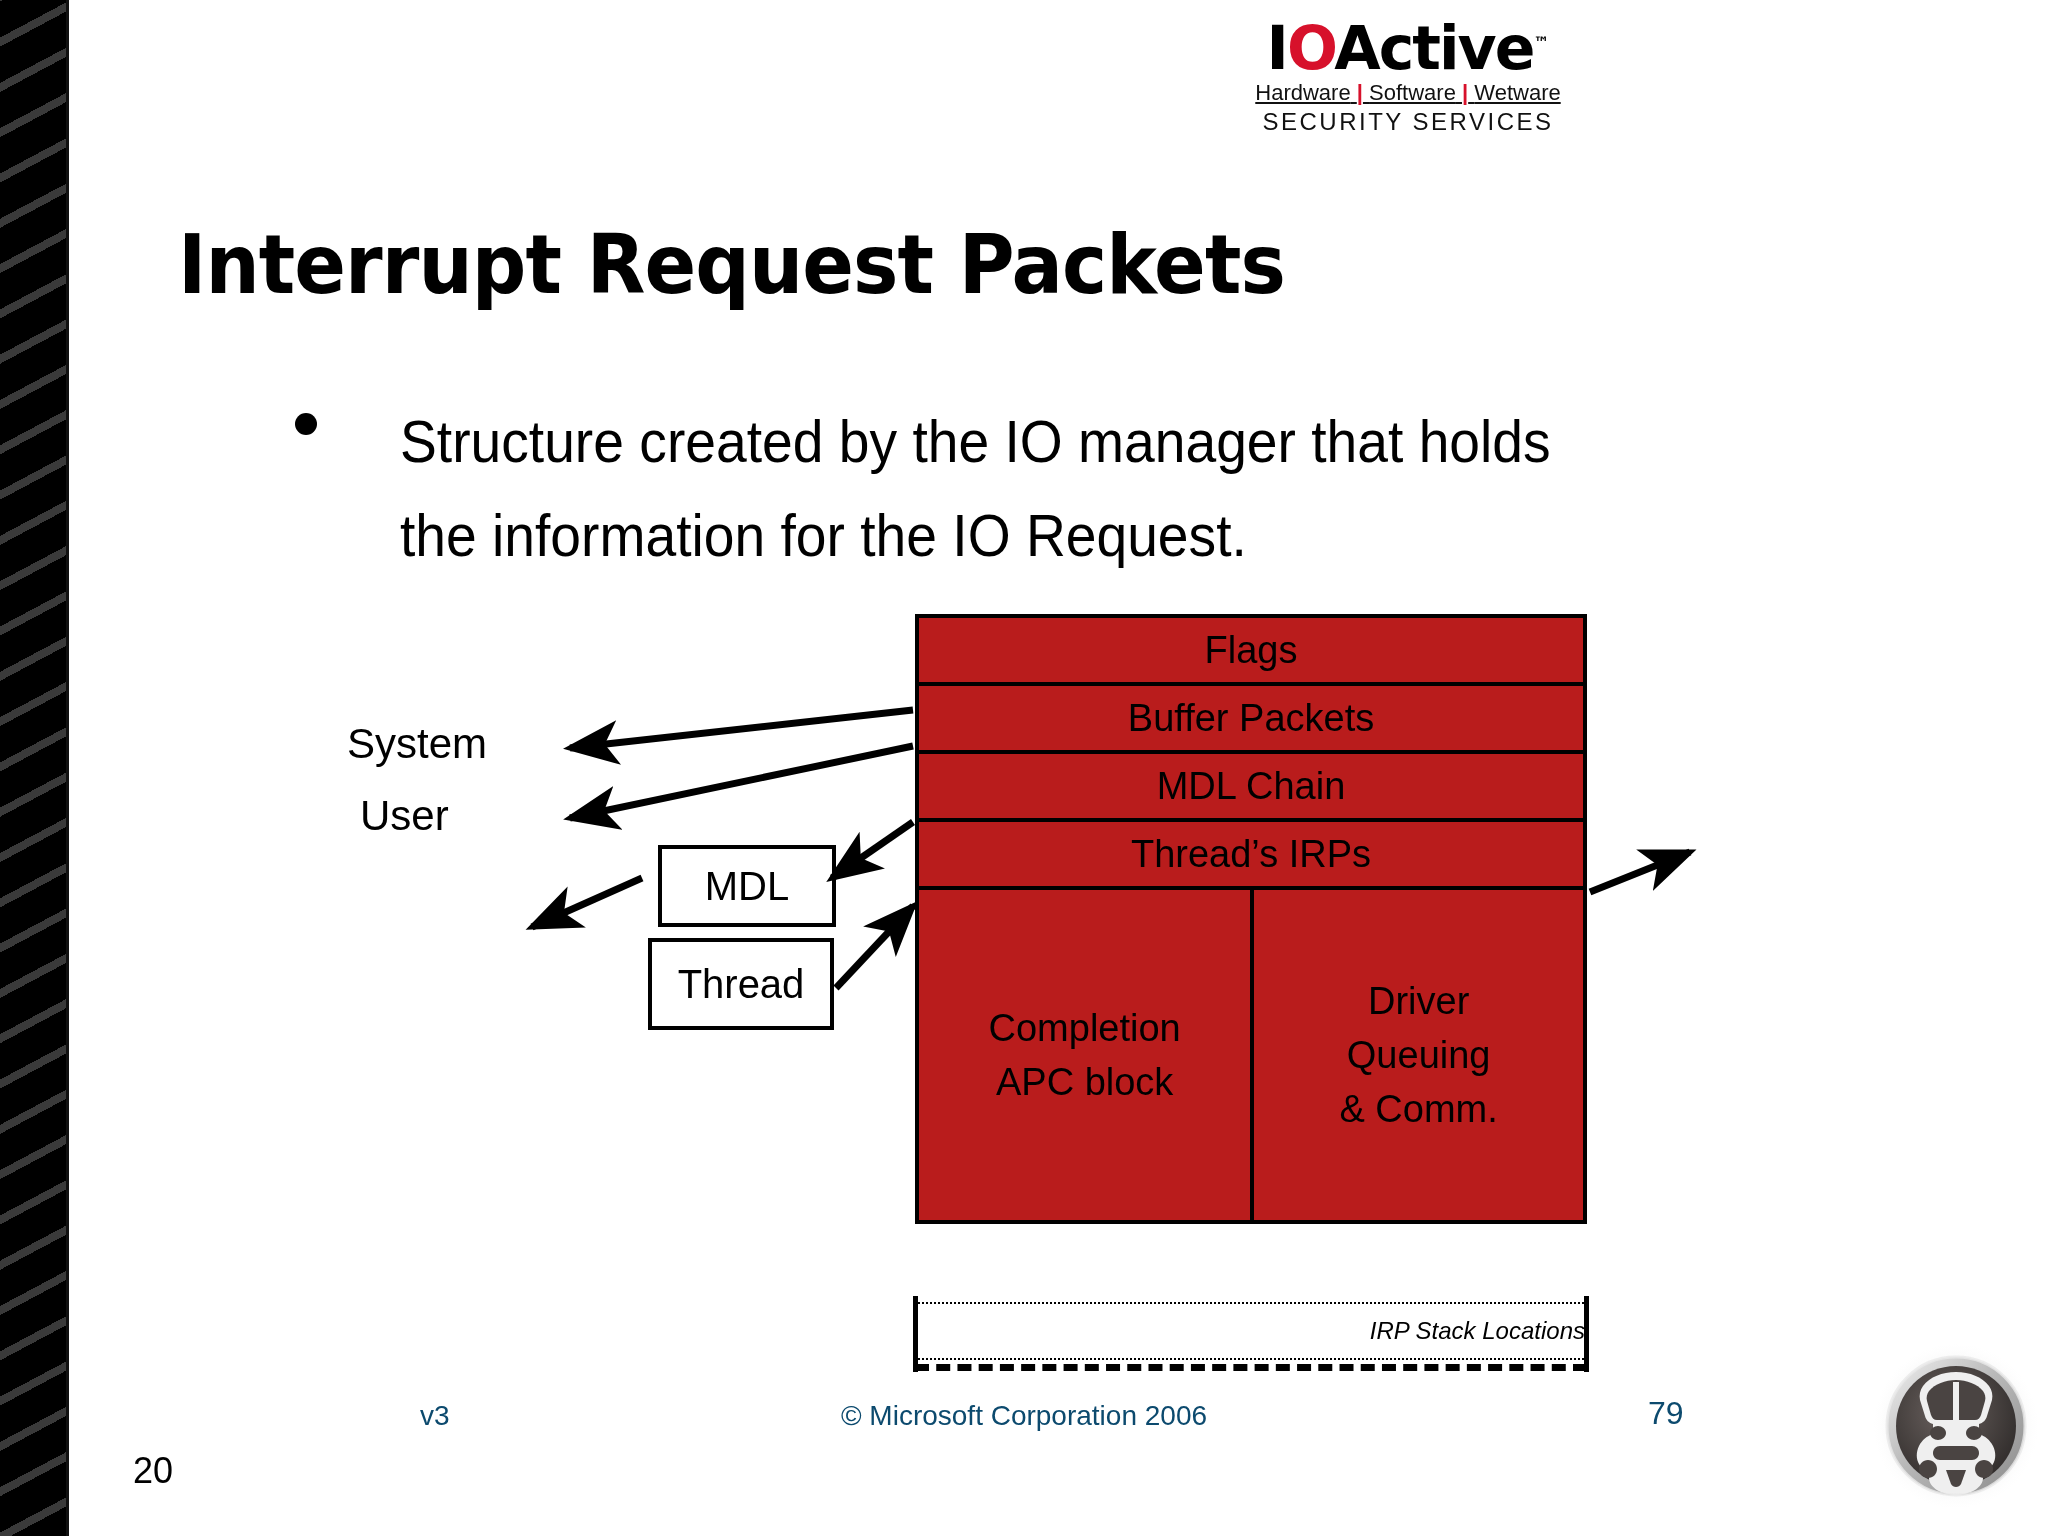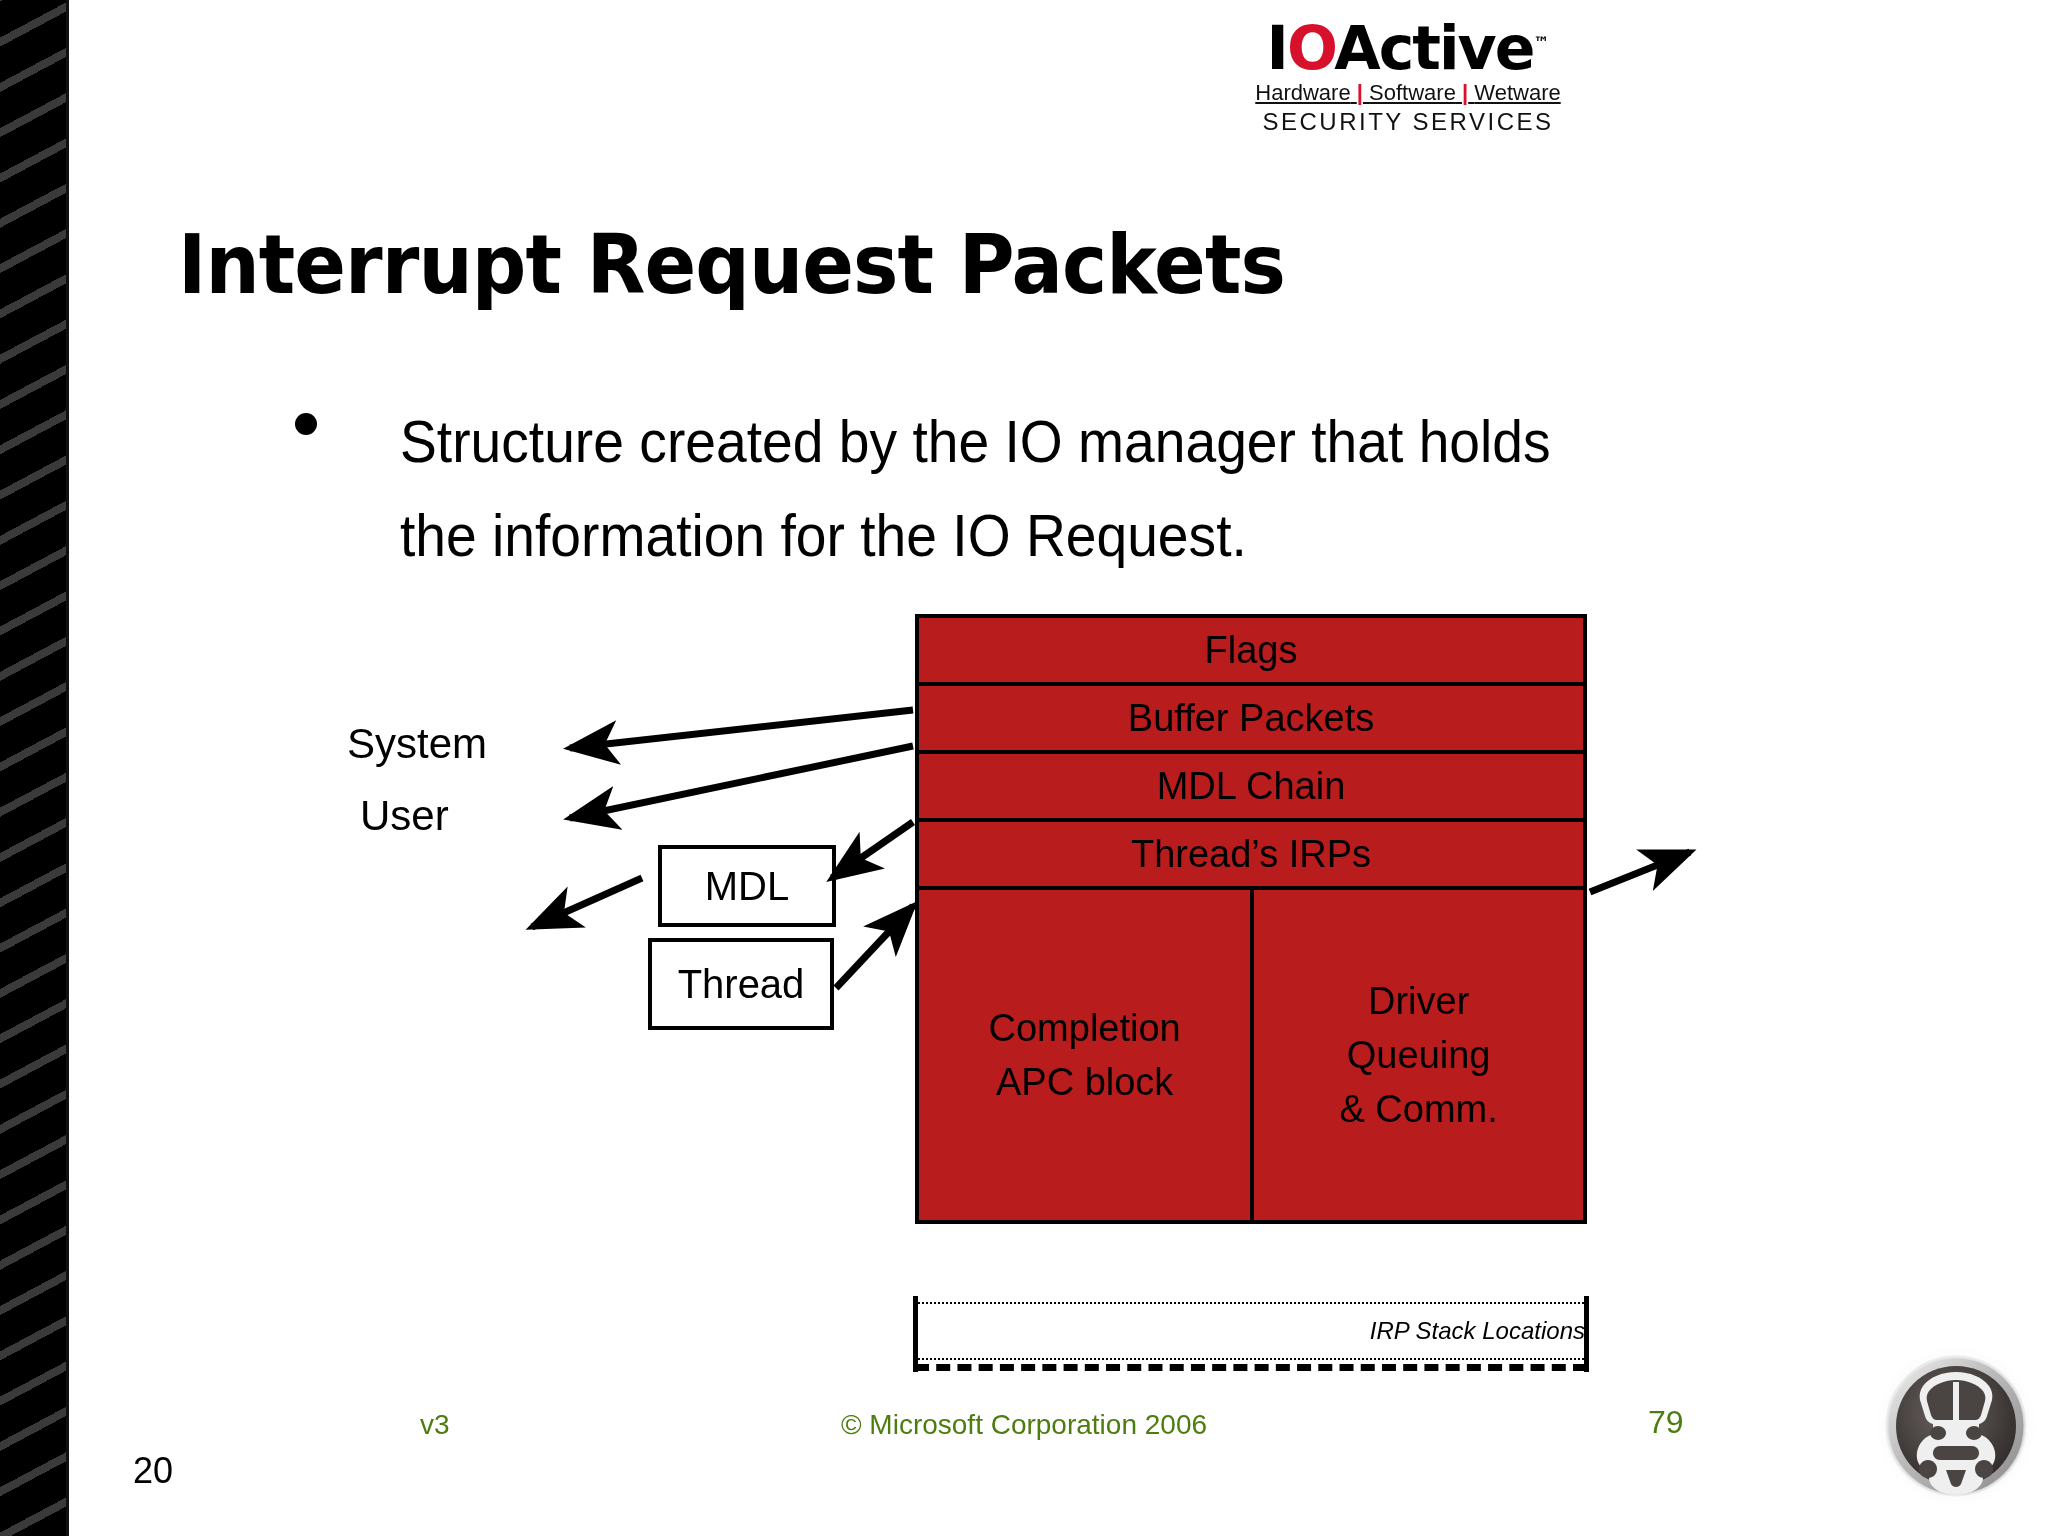--- a/index.html
+++ b/index.html
@@ -152,21 +152,21 @@
   }
   .lbl-system{left:-65px;top:120px;margin-left:32px;}
   .lbl-user{left:-20px;top:192px;}
 
   .arrows{position:absolute;left:0;top:0;width:1250px;height:780px;overflow:visible;}
 
   
   .foot{
     position:absolute;
     font-family:"Liberation Sans",sans-serif;
-    font-size:28px;color:#4d7c0f;margin-top:9px;
+    font-size:28px;color:#0c4a6e;
   }
   .foot-v3{left:420px;top:1400px;}
   .foot-c{left:0;right:0;top:1400px;text-align:center;width:2048px;}
   .foot-79{left:1648px;top:1395px;font-size:32px;}
   .slide-num{
     position:absolute;left:133px;top:1450px;
     font-family:"Liberation Sans",sans-serif;font-size:36px;color:#000;
   }
 
   

